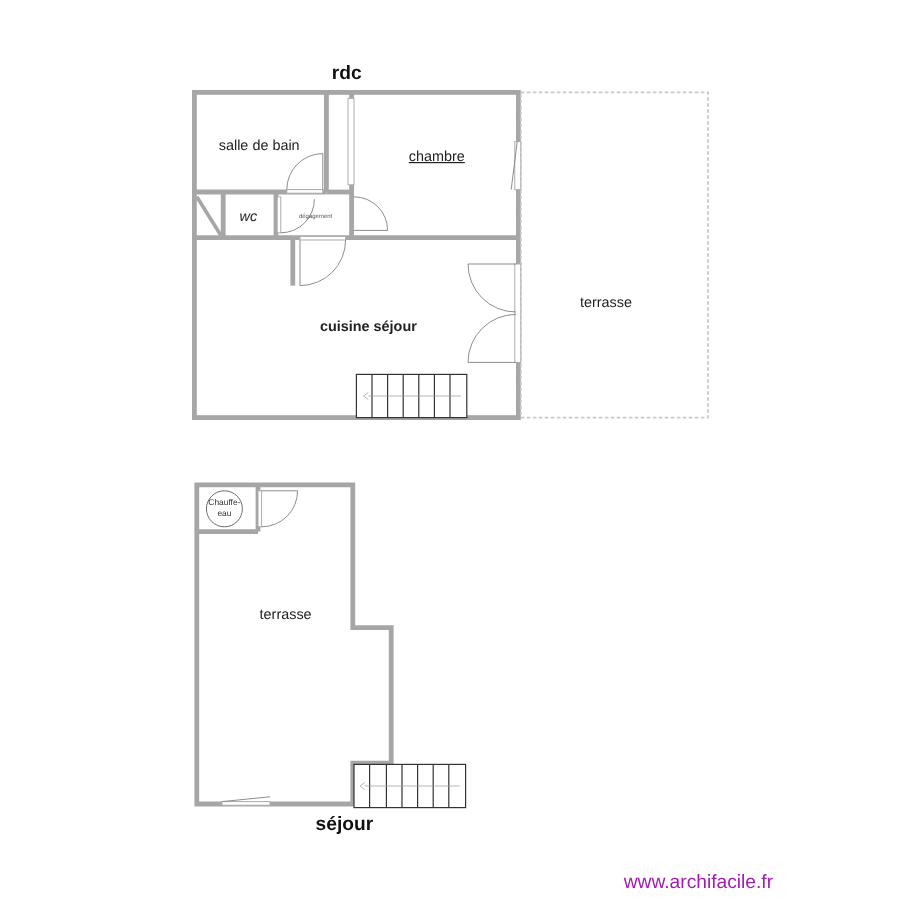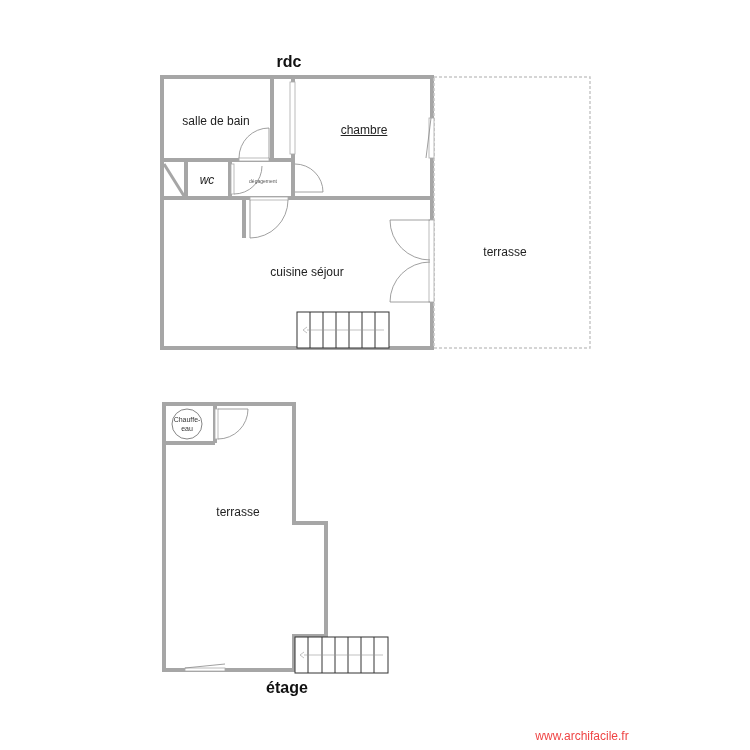--- a/index.html
+++ b/index.html
@@ -3,21 +3,21 @@
 <meta charset="utf-8">
 <style>
   html, body { margin:0; padding:0; background:#ffffff; }
   body { width:750px; height:750px; position:relative; overflow:hidden; font-family:"Liberation Sans", sans-serif; }
   svg.plan { position:absolute; left:0; top:0; }
   .lbl { position:absolute; color:#222; font-family:"Liberation Sans", sans-serif; white-space:nowrap; transform:translate(-50%,-50%); }
   .lvl { font-weight:bold; font-size:16px; color:#111;text-align:center; }
   .room { font-size:12px; }
   .tiny { font-size:5px; color:#555; }
   .chauffe { font-size:7px; text-align:center; line-height:9px; color:#333; }
-  .wm { font-size:12px; color:#ef4444; }
+  .wm { font-size:16px; color:#a21caf; }
 </style>
 </head>
 <body>
 
 <svg class="plan" width="750" height="750" viewBox="0 0 750 750">
 
   <g fill="none" stroke="#a6a6a6" stroke-width="4">
 
     <rect x="162" y="77" width="270" height="271"></rect>
 
@@ -103,21 +103,21 @@
     <line x1="304" y1="655" x2="383" y2="655" stroke="#999" stroke-width="0.6"></line>
     <path d="M304 652 L300 655 L304 658" stroke="#999" stroke-width="0.6" fill="none"></path>
   </g>
 </svg>
 
 <div class="lbl lvl" style="left:289px; top:62px;">rdc</div>
 <div class="lbl room" style="left:216px; top:121px;">salle de bain</div>
 <div class="lbl room" style="left:364px; top:130px;text-decoration:underline;">chambre</div>
 <div class="lbl room" style="left:207px; top:180px;font-style:italic;">wc</div>
 <div class="lbl tiny" style="left:263px; top:181px;">dégagement</div>
-<div class="lbl room" style="left:307px; top:272px;">cuisine séjour</div>
+<div class="lbl room" style="left:307px; top:272px;font-weight:bold;">cuisine séjour</div>
 <div class="lbl room" style="left:505px; top:252px;">terrasse</div>
 <div class="lbl room" style="left:238px; top:512px;">terrasse</div>
 <div class="lbl chauffe" style="left:187px; top:424px;">
   <div>Chauffe-</div>
   <div>eau</div>
 </div>
-<div class="lbl lvl" style="left:287px; top:688px;">étage</div>
+<div class="lbl lvl" style="left:287px; top:688px;">séjour</div>
 <div class="lbl wm" style="left:582px; top:736px;">www.archifacile.fr</div>
 
 </body></html>

